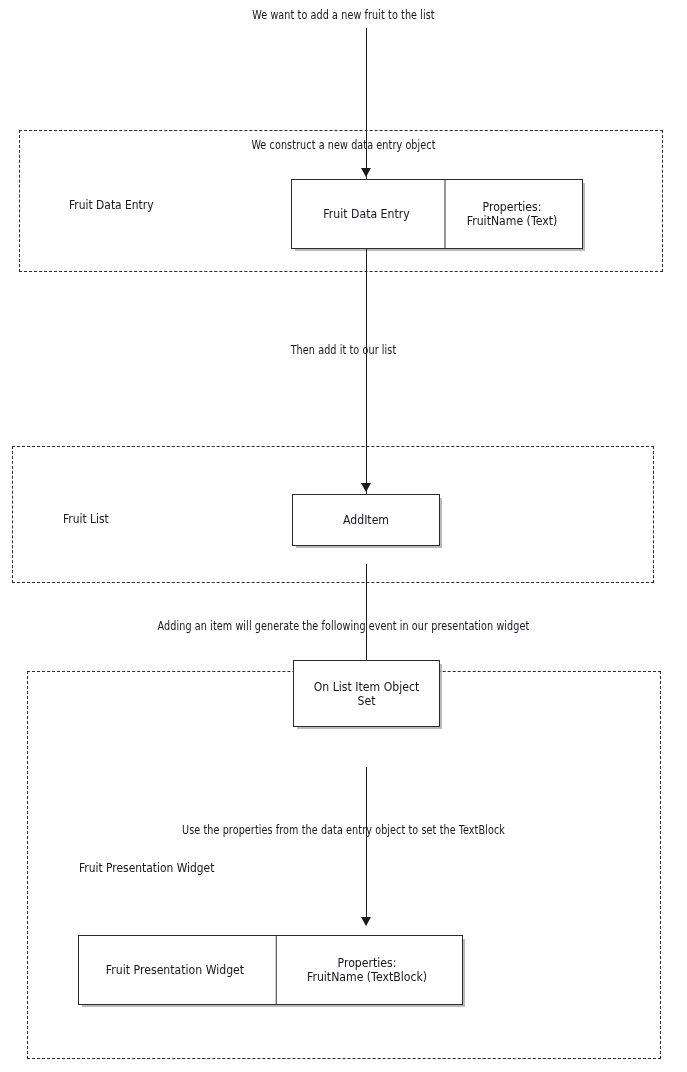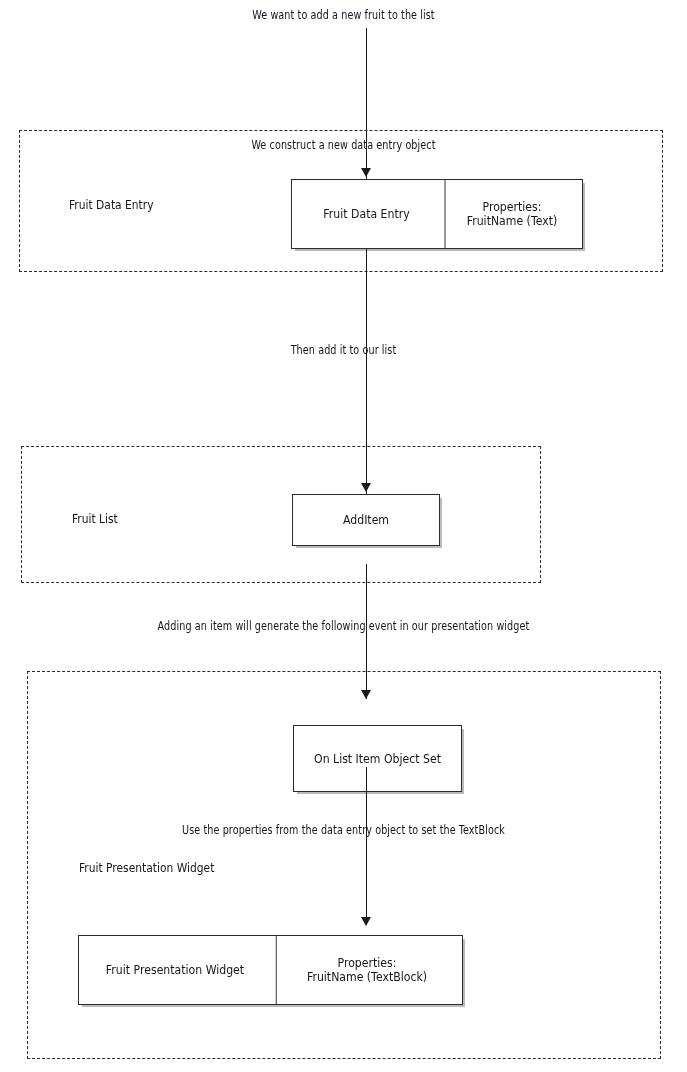--- a/index.html
+++ b/index.html
@@ -107,38 +107,38 @@
   <div class="node-cell" style="flex:0 0 149px;">Fruit Data Entry</div>
   <div class="node-cell">Properties:
 FruitName (Text)</div>
 </div>
 
 <div class="conn" style="left:365.5px; top:249px; height:253px;"></div>
 <div class="arrow-head" style="left:360.5px; top:483px;"></div>
 
 <div class="flow-label" style="left:0; top:343px; width:687px;">Then add it to our list</div>
 
-<div class="lane" style="left:21px; top:446px; width:520px; height:137px;">
+<div class="lane" style="left:12px; top:446px; width:642px; height:137px;">
   <div class="lane-title" style="left:50px; top:65px;">Fruit List</div>
 </div>
 
 <div class="node" style="left:292px; top:494px; width:148px; height:52px;">
   <div class="node-cell">AddItem</div>
 </div>
 
 <div class="conn" style="left:365.5px; top:564px; height:135px;"></div>
 <div class="arrow-head" style="left:360.5px; top:690px;"></div>
 
 <div class="flow-label" style="left:0; top:619px; width:687px;">Adding an item will generate the following event in our presentation widget</div>
 
 <div class="lane" style="left:27px; top:671px; width:634px; height:388px;">
   <div class="lane-title" style="left:51px; top:189px;">Fruit Presentation Widget</div>
 </div>
 
-<div class="node" style="left:293px; top:725px; width:169px; height:67px;">
+<div class="node" style="left:293px; top:660px; width:147px; height:67px;">
   <div class="node-cell">On List Item Object Set</div>
 </div>
 
 <div class="conn" style="left:365.5px; top:767px; height:158px;"></div>
 <div class="arrow-head" style="left:360.5px; top:917px;"></div>
 
 <div class="flow-label" style="left:0; top:823px; width:687px;">Use the properties from the data entry object to set the TextBlock</div>
 
 <div class="node" style="left:78px; top:935px; width:385px; height:70px;">
   <div class="node-cell" style="flex:0 0 192px;">Fruit Presentation Widget</div>

